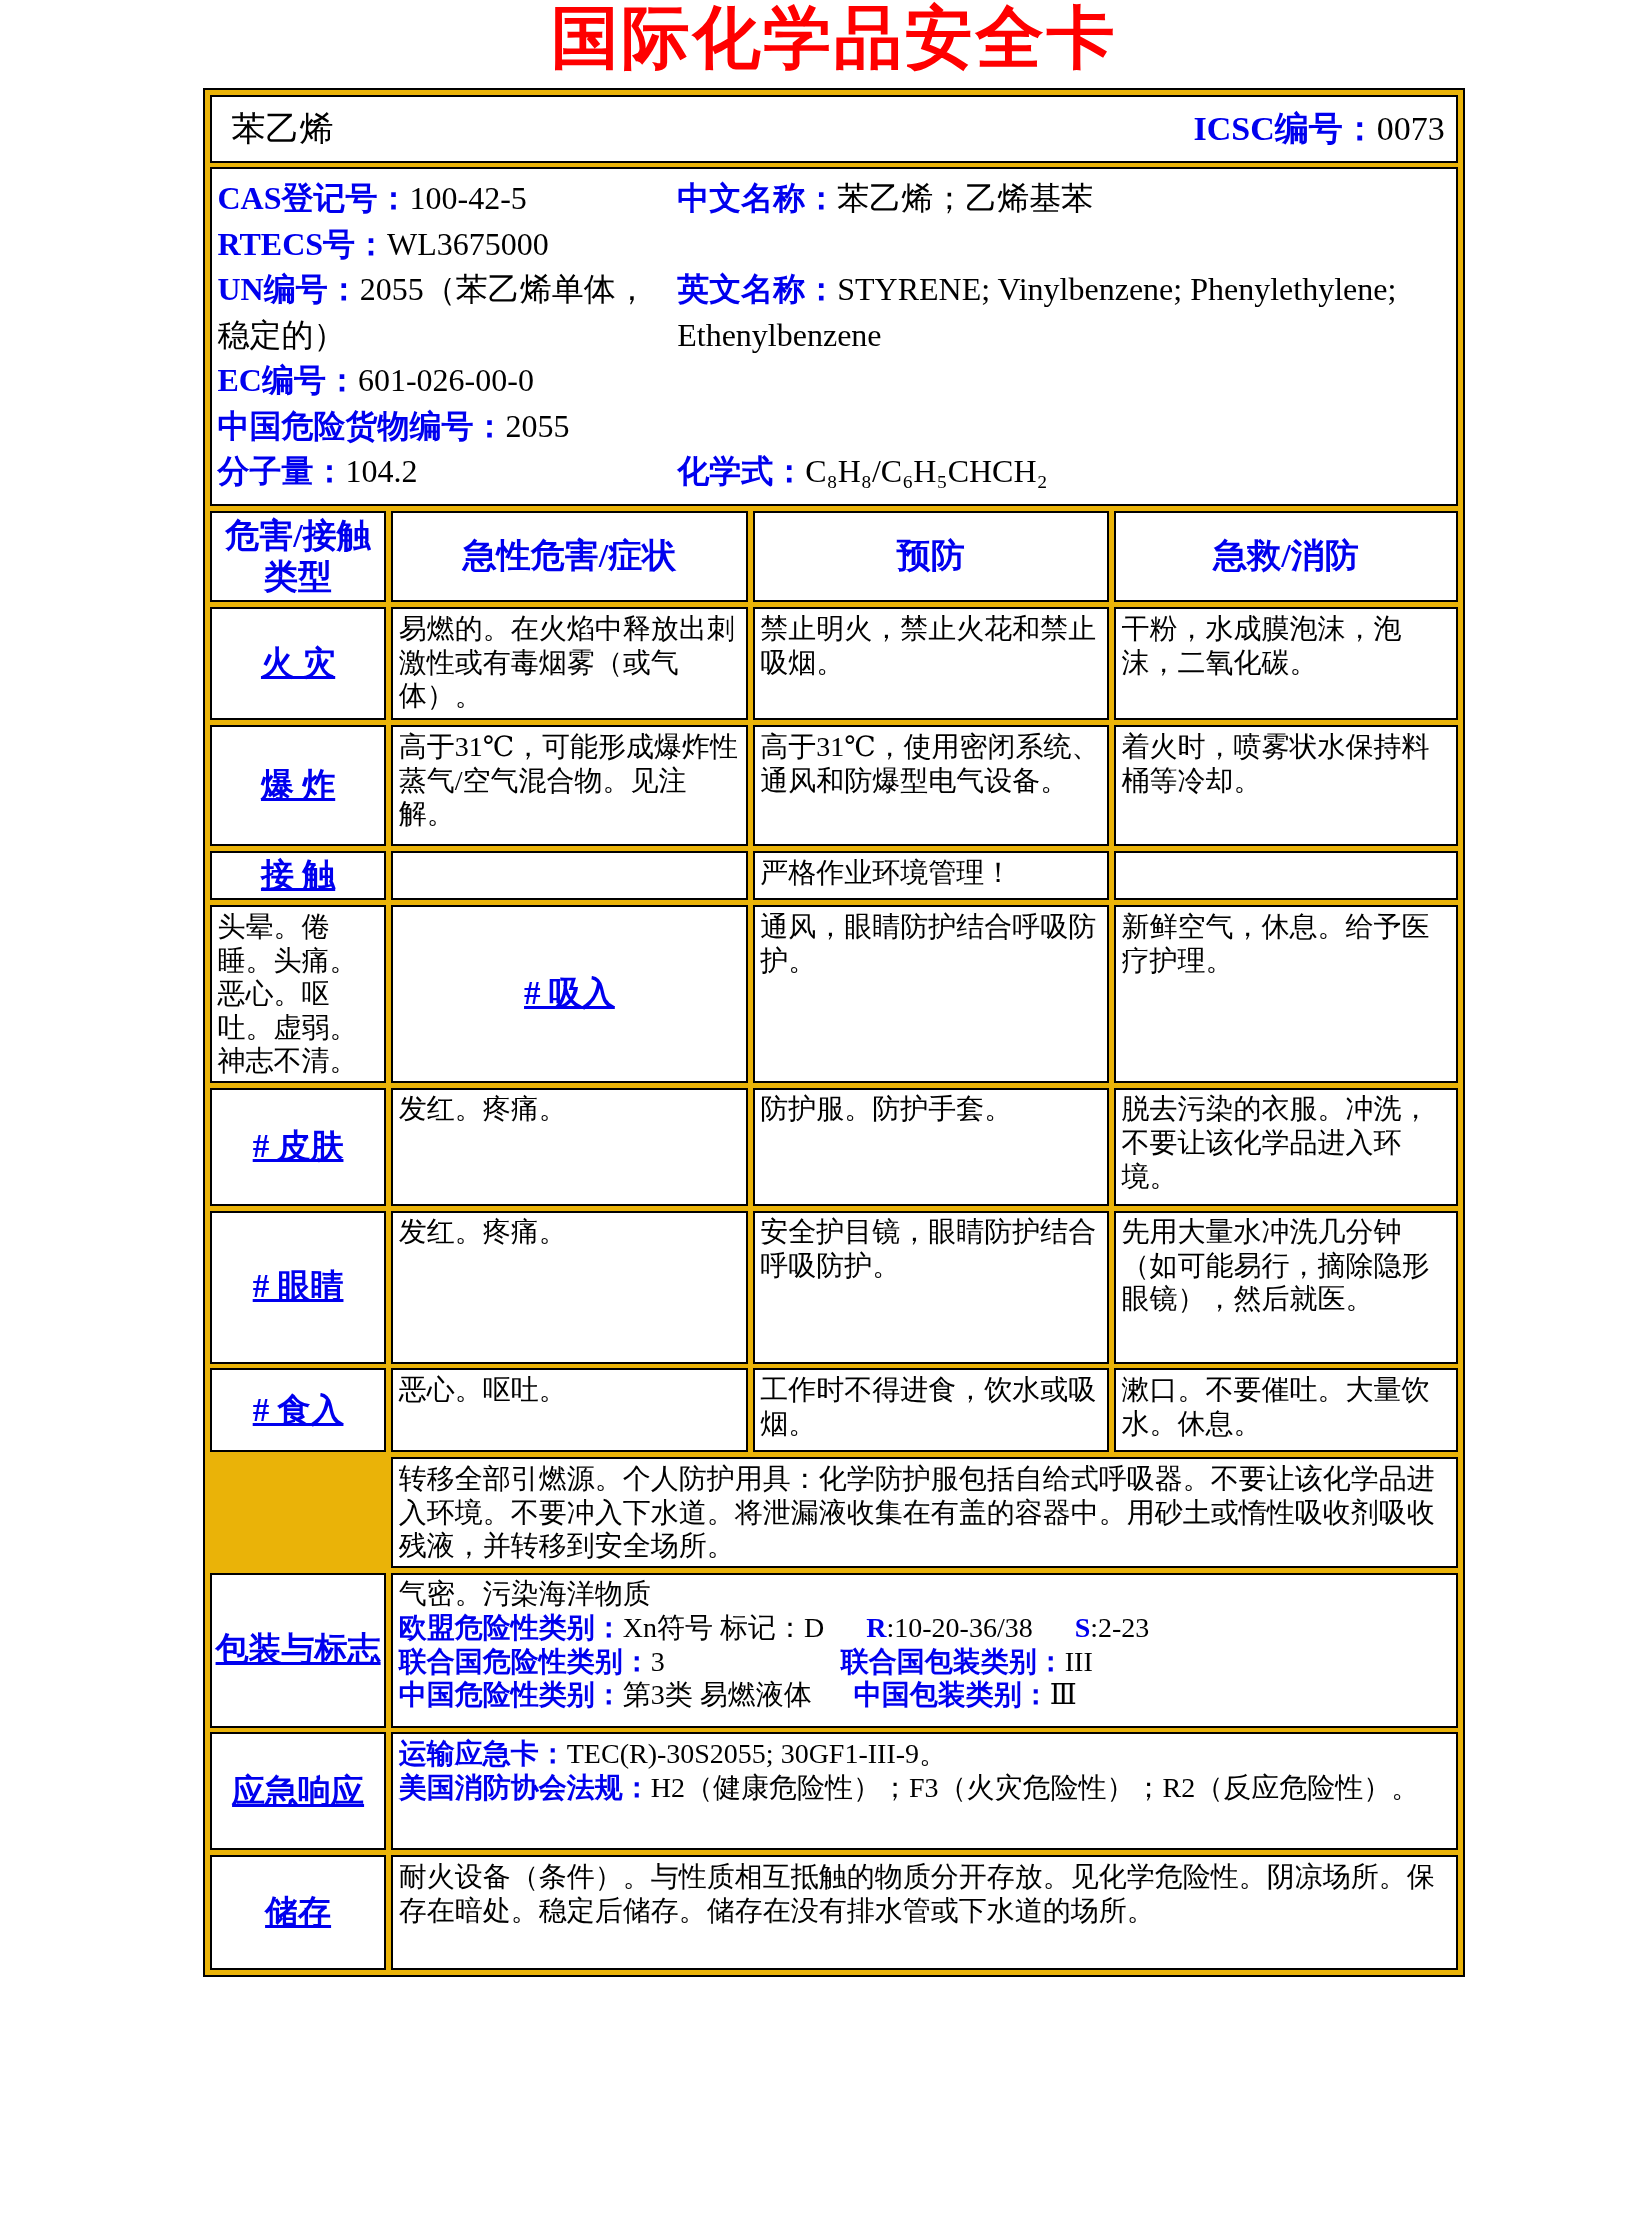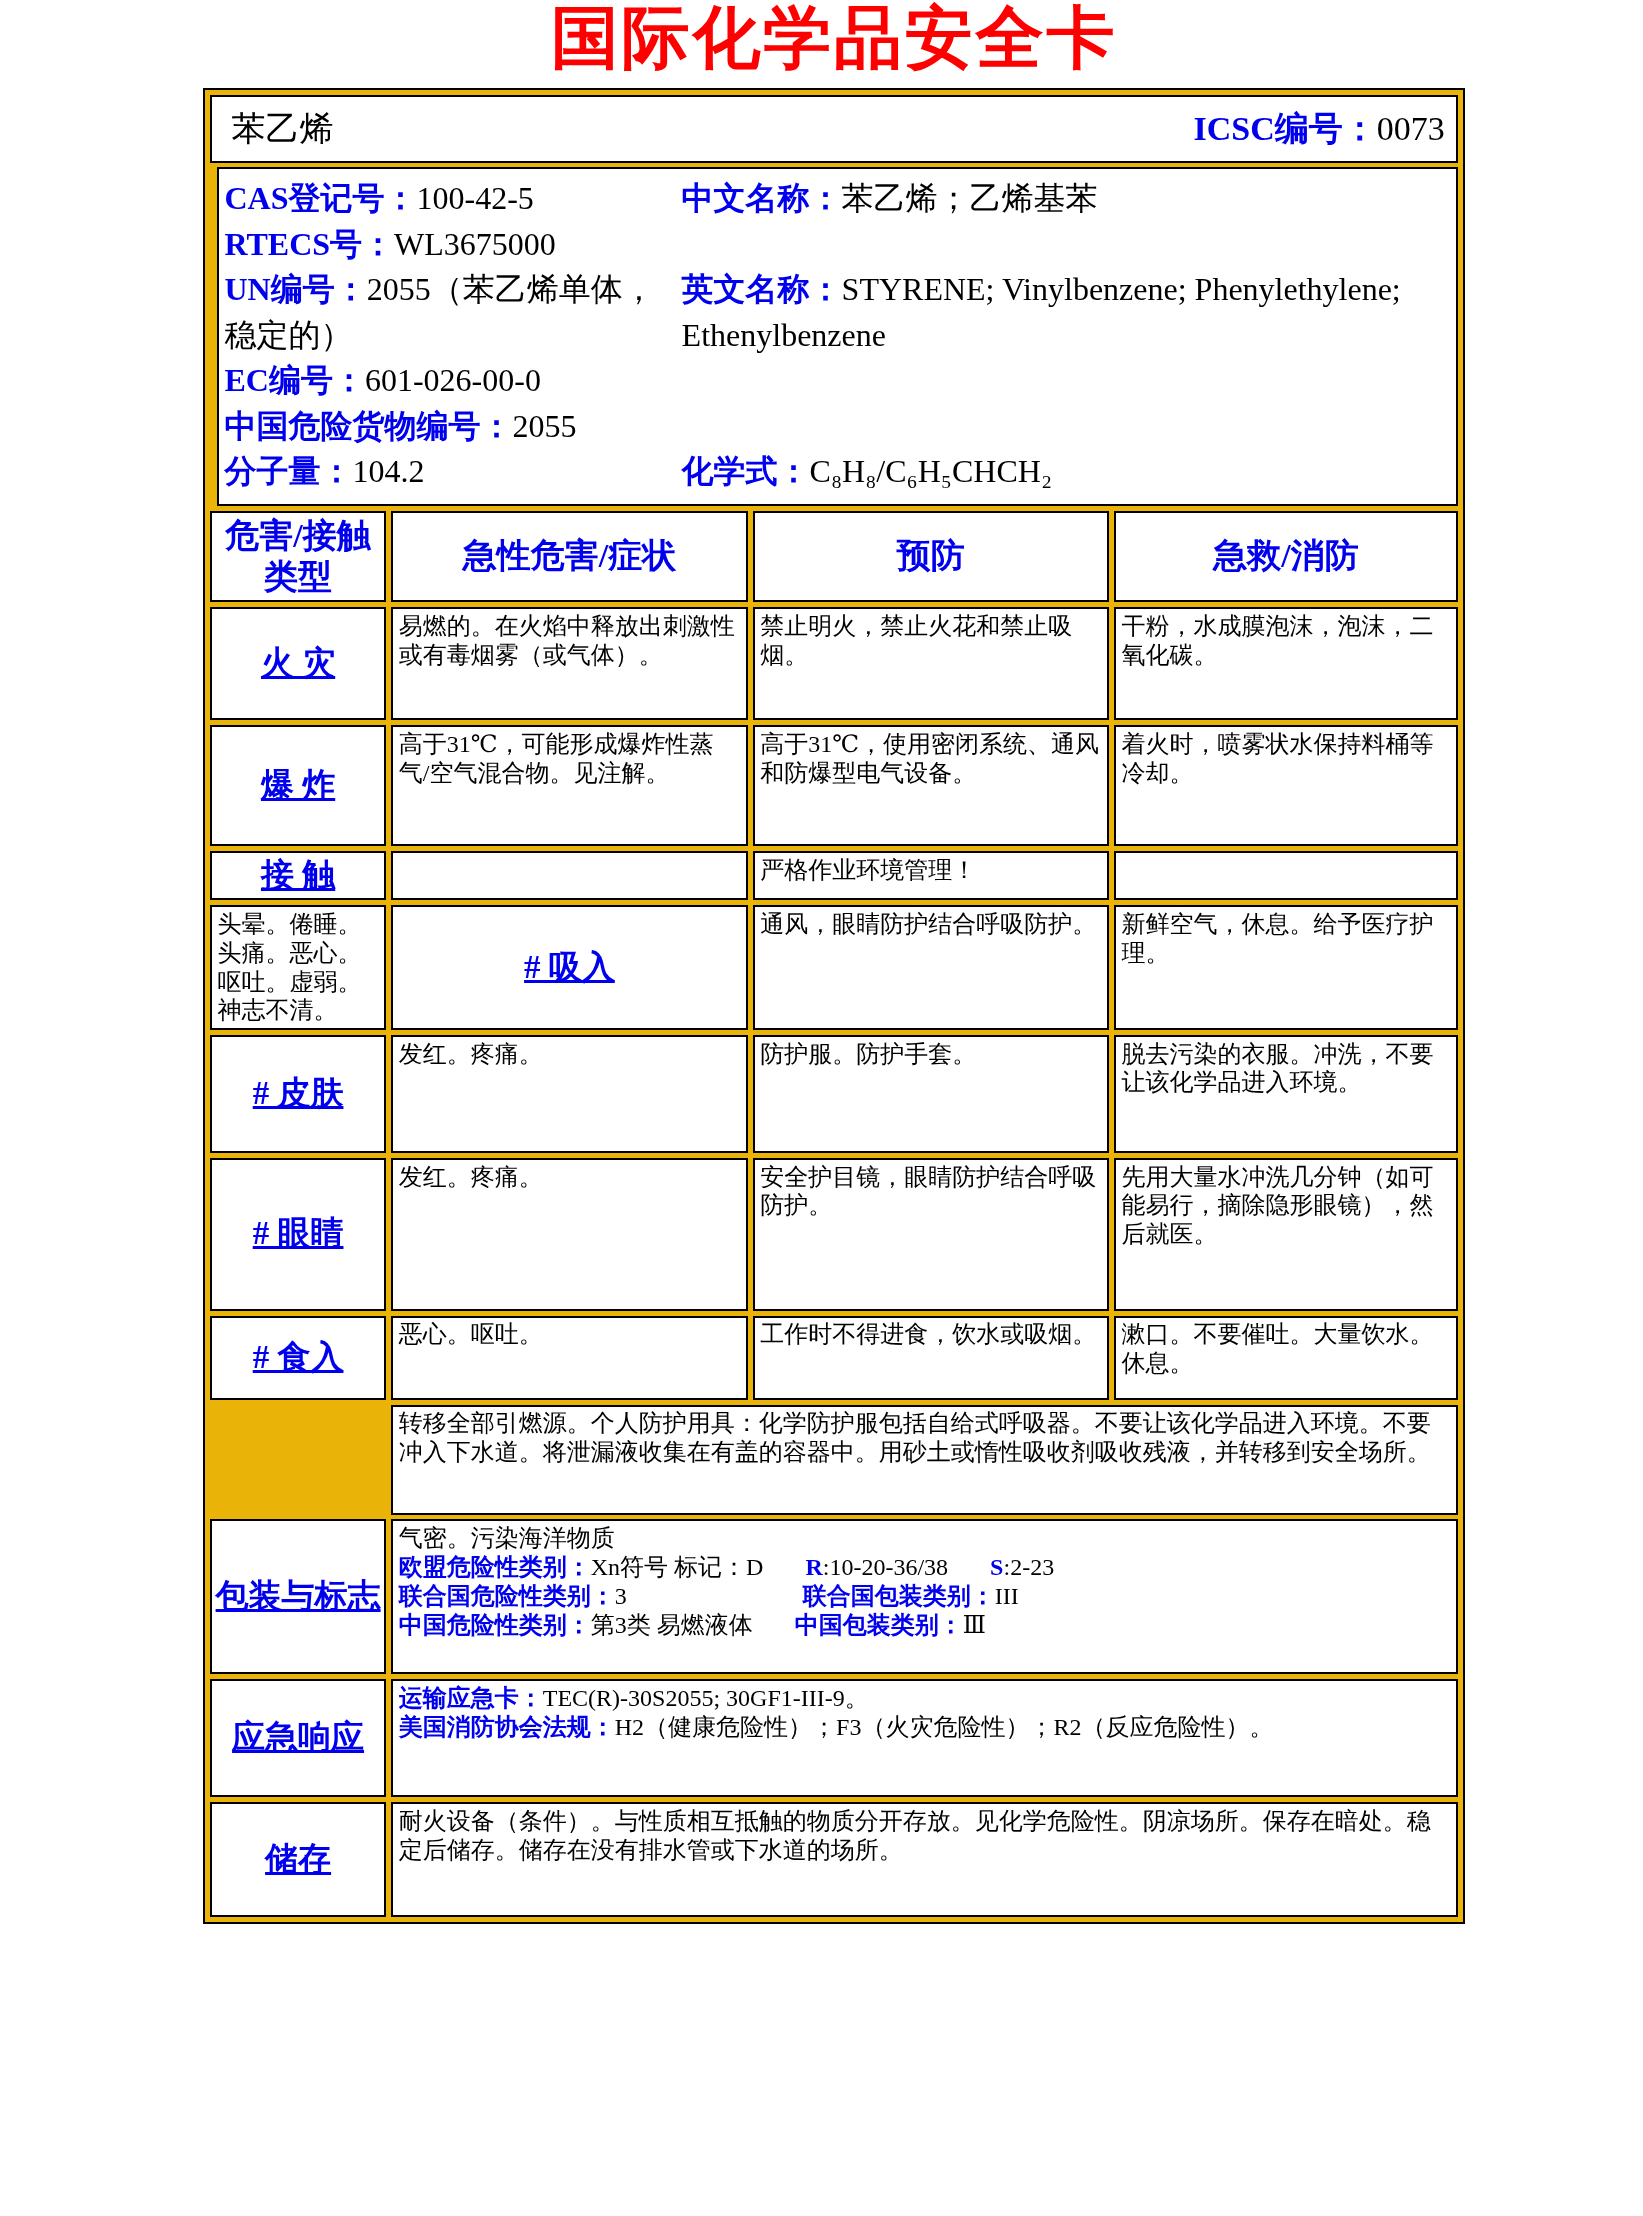--- a/index.html
+++ b/index.html
@@ -26,33 +26,33 @@
 
   
   .name-row{
     min-height:68px; display:flex; align-items:center; justify-content:space-between;
     padding:5.6px 11.3px 5.6px 19.7px; font-size:34px;
   }
   .blue{ color:#0000ee; font-weight:bold; }
   .val{ color:#000; font-weight:normal; }
 
   
-  .id-box{ padding:7px 2.8px 9.8px 5.6px; font-size:32px; line-height:1.42;margin-left:7px; }
+  .id-box{ padding:7px 2.8px 9.8px 5.6px; font-size:32px; line-height:1.42; }
   .id-grid{ display:grid; grid-template-columns:37.2% 62.8%; }
   .id-cell{ padding-right:7px; }
 
   
   .hrow{
     display:grid;
     grid-template-columns:14.3fr 28.9fr 28.9fr 27.9fr;
     gap:4.9px;
   }
   .cell{
     border:2.1px solid #000; box-sizing:border-box;
-    font-size:24px; line-height:1.2; padding:2.8px 5.6px; background:#fff;
+    font-size:28px; line-height:1.2; padding:2.8px 5.6px; background:#fff;
   }
   .label-cell{
     display:flex; align-items:center; justify-content:center;
     color:#0000ee; font-weight:bold; text-align:center; font-size:33px;
     padding:2.8px 1.4px;
     text-decoration:underline;
   }
   .head-cell{
     display:flex; align-items:center; justify-content:center;
     color:#0000ee; font-weight:bold; text-align:center; font-size:34px;

